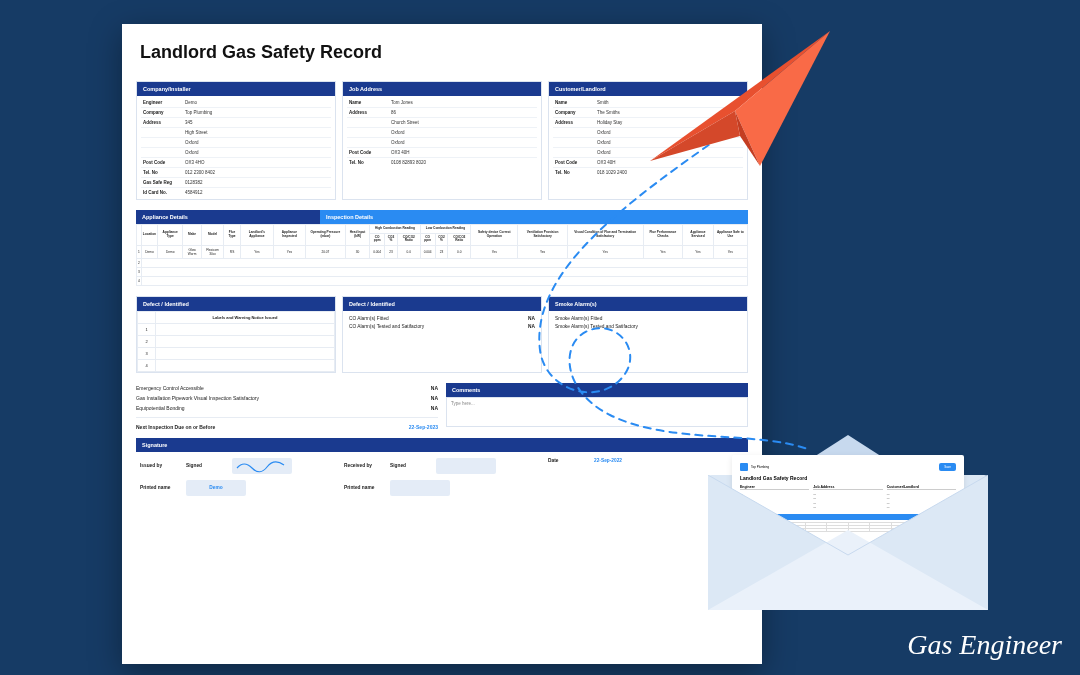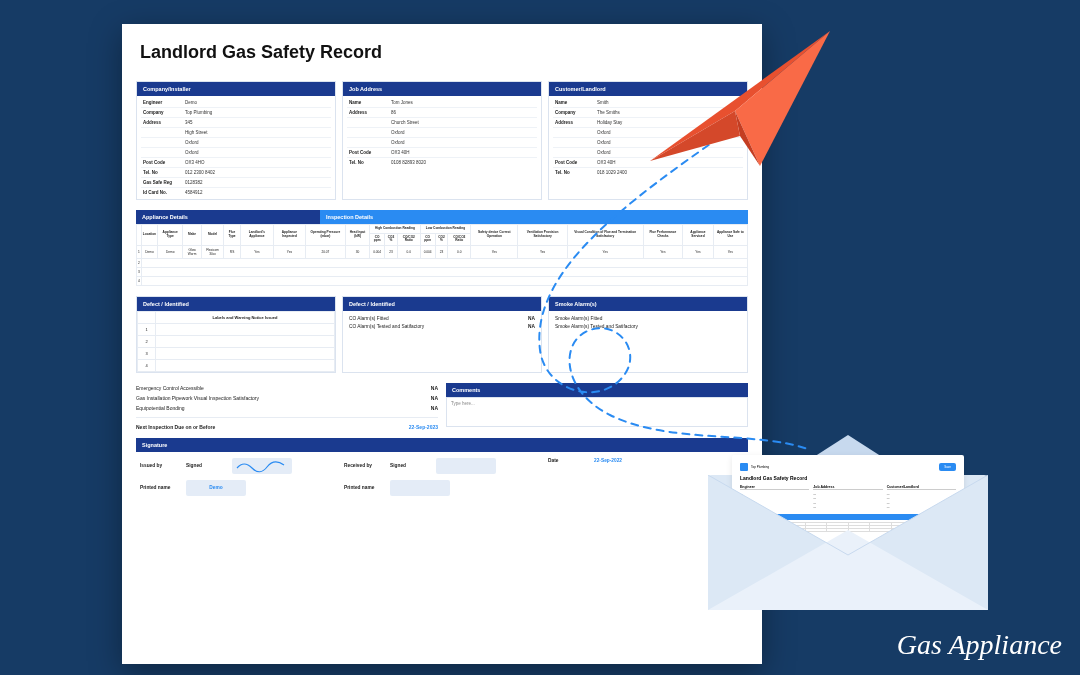--- a/index.html
+++ b/index.html
@@ -577,13 +577,13 @@
 
 <div class="plane">
   <svg viewBox="0 0 200 160">
     <polygon points="10,145 190,15 95,95" fill="#e8502f"></polygon>
     <polygon points="95,95 190,15 120,150" fill="#f96a47"></polygon>
     <polygon points="95,95 120,150 100,120" fill="#c43d22"></polygon>
     <polygon points="10,145 95,95 100,120" fill="#d4482a"></polygon>
   </svg>
 </div>
 
-<div class="brand">Gas Appliance</div>
+<div class="brand">Gas Engineer</div>
 
 </body></html>

